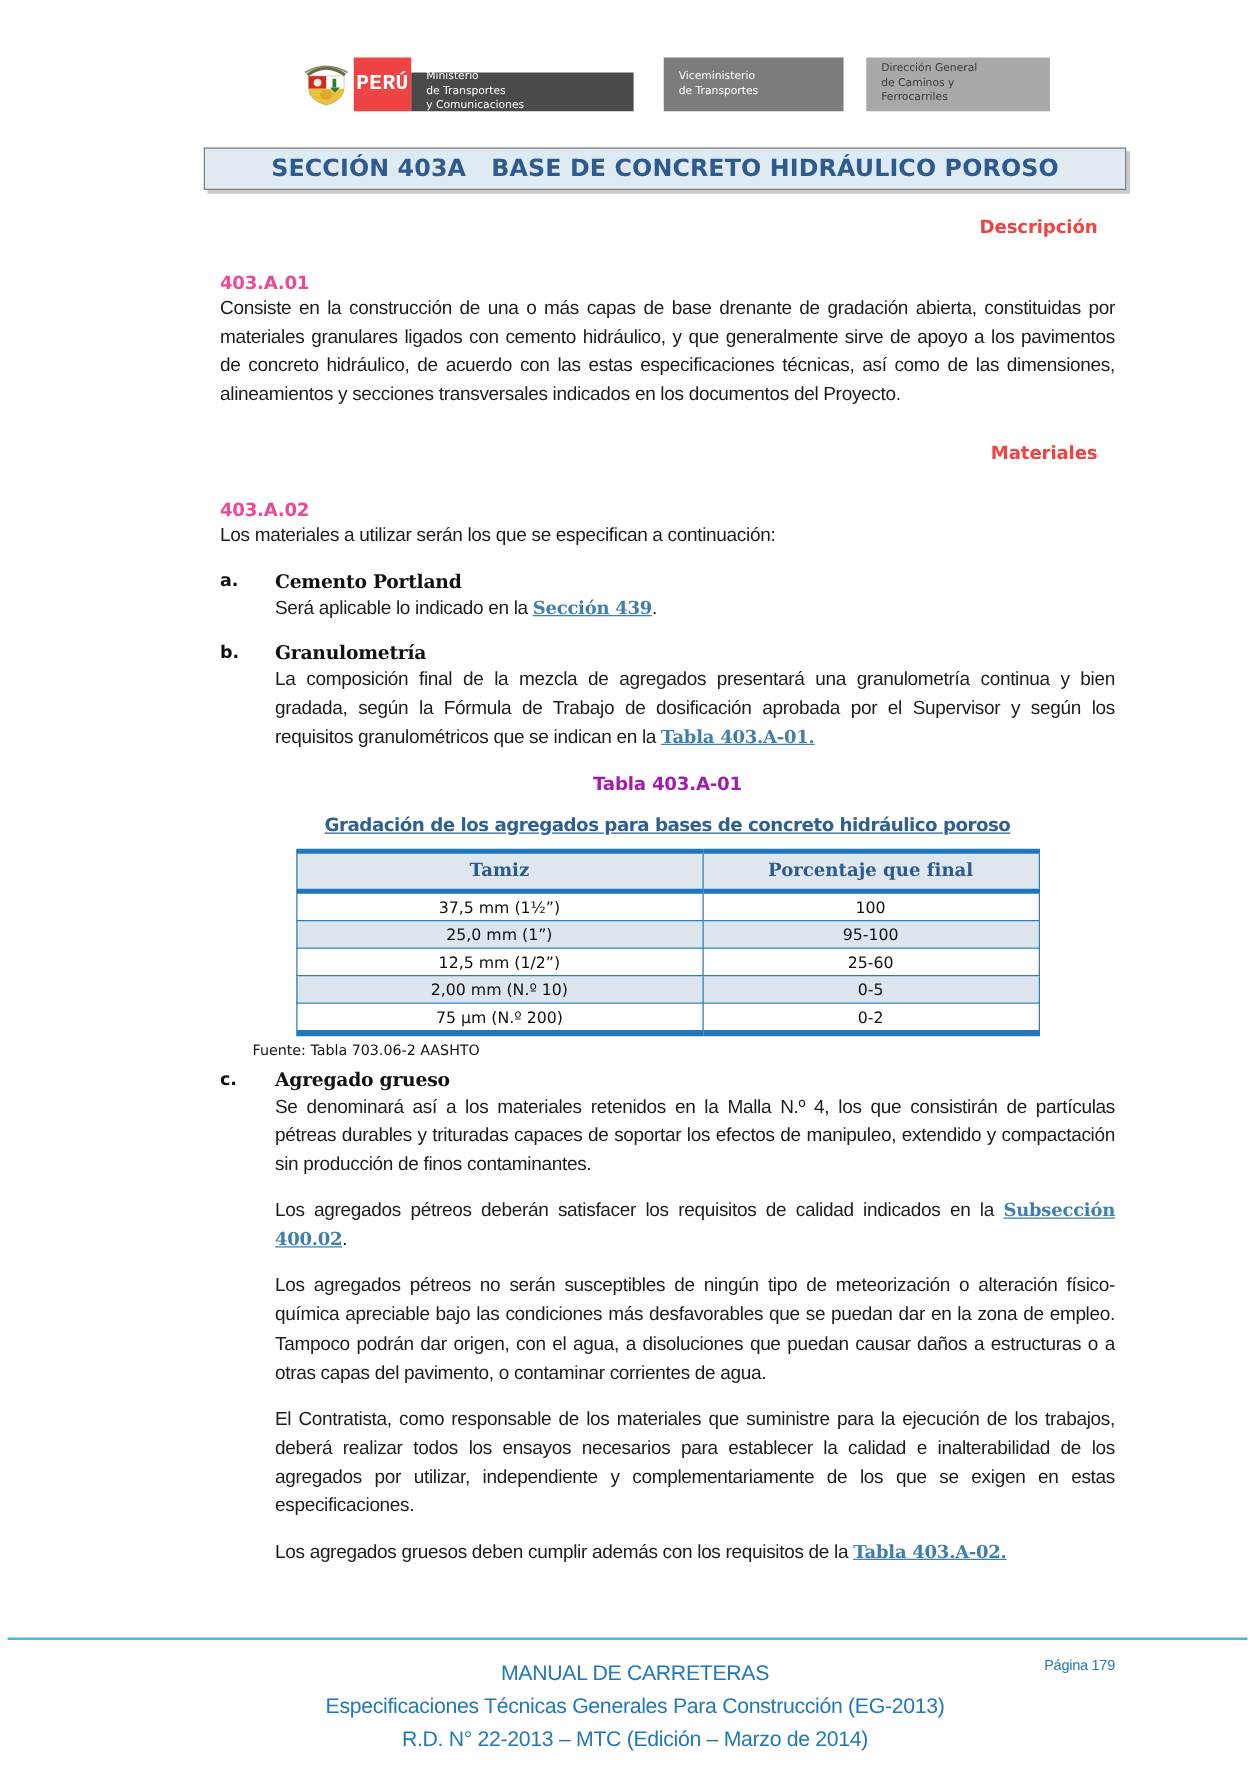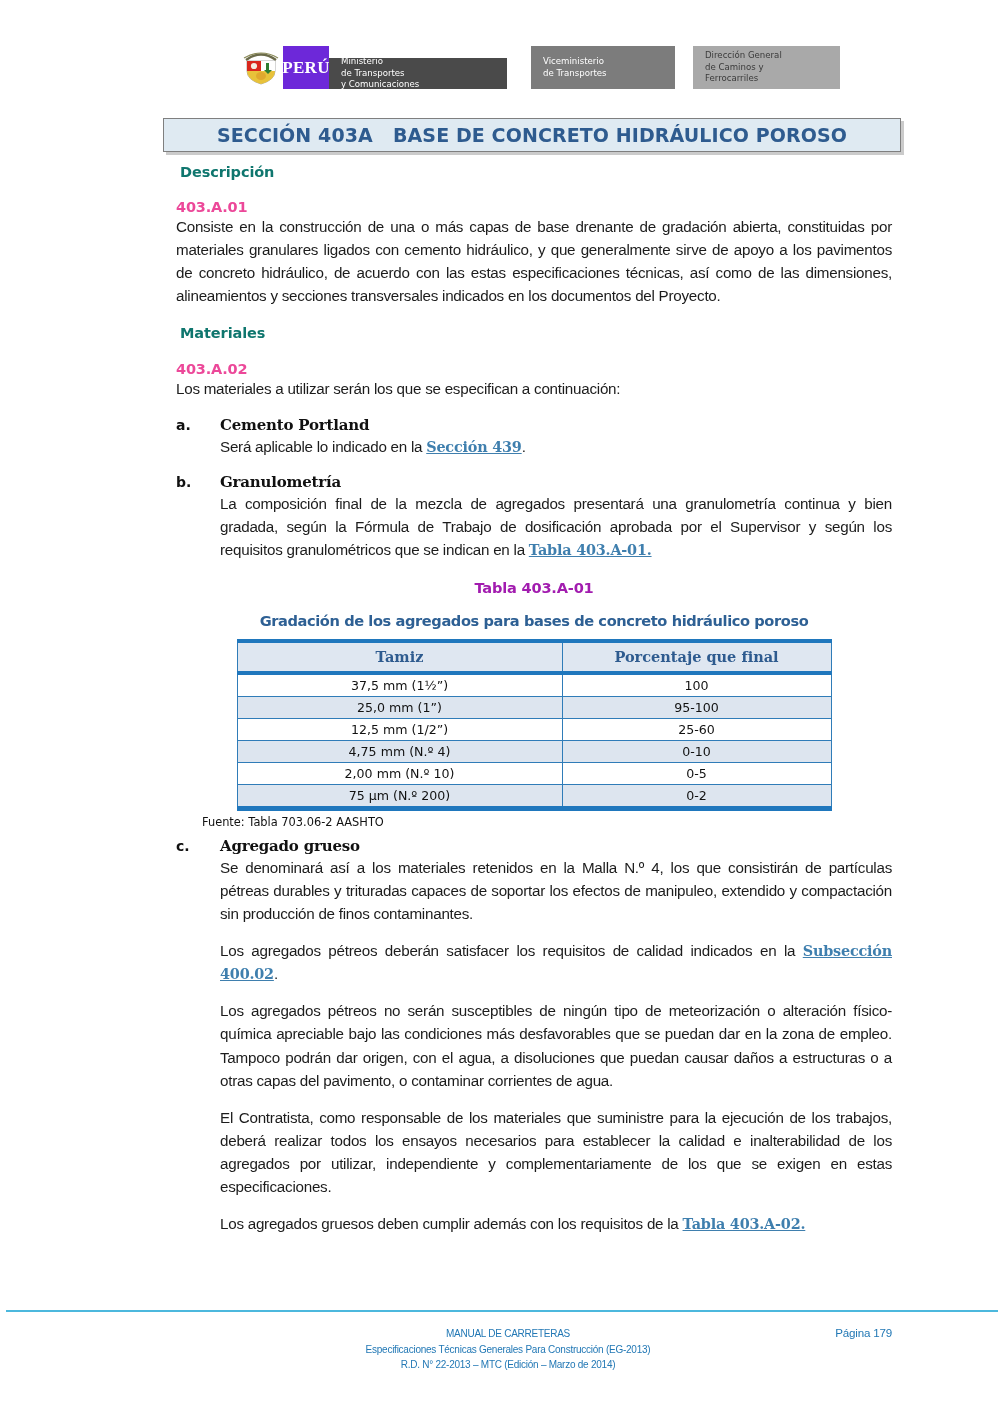--- a/index.html
+++ b/index.html
@@ -29,29 +29,29 @@
   .logo-shield {
     width: 45px;
     background: #ffffff;
     display: flex;
     align-items: center;
     justify-content: center;
   }
   .logo-shield svg { display: block; }
   .logo-peru {
     width: 46px;
-    background: #6d28d9;
+    background: #ef4444;
     color: #ffffff;
     font-weight: bold;
     font-size: 17px;
     letter-spacing: 0.3px;
     display: flex;
     align-items: center;
     justify-content: center;
-    font-family: Liberation Serif, serif;
+    font-family: Liberation Mono, monospace;
   }
   .logo-block {
     display: flex;
     flex-direction: column;
     justify-content: center;
     color: #ffffff;
     font-size: 8.6px;
     line-height: 1.32;
     padding: 0 10px 0 12px;
     font-family: "DejaVu Sans", sans-serif;
@@ -88,26 +88,26 @@
 
   
   .content {
     position: absolute;
     left: 176px;
     top: 160px;
     width: 716px;
   }
 
   h2.center-head {
-    margin: 4px;
-    text-align: left;
+    margin: 14px;
+    text-align: right;
     font-family: "DejaVu Sans", sans-serif;
     font-size: 14.5px;
     font-weight: bold;
-    color: #0f766e;
+    color: #ef4444;
     letter-spacing: -0.1px;
   }
   .sec-num {
     font-family: "DejaVu Sans", sans-serif;
     font-size: 14.5px;
     font-weight: bold;
     color: #ec4899;
     margin: 0;
     letter-spacing: -0.2px;
   }
@@ -164,20 +164,21 @@
     color: #a21caf;
     letter-spacing: -0.2px;
   }
   .table-subtitle {
     text-align: center;
     font-family: "DejaVu Sans", sans-serif;
     font-weight: bold;
     font-size: 14.6px;
     color: #2e6094;
     letter-spacing: -0.4px;
+    text-decoration: underline;
   }
   .grad-table {
     border-collapse: collapse;
     width: 594px;
     margin: 10px auto 0 auto;
     table-layout: fixed;
   }
   .grad-table th, .grad-table td {
     border: 1px solid #2f7cb8;
     text-align: center;
@@ -228,21 +229,21 @@
     top: 1320px;
     width: 1004px;
     height: 70px;
   }
   .footer-center {
     position: absolute;
     left: 12px; right: 0;
     top: 6px;
     text-align: center;
     font-family: "Liberation Sans", sans-serif;
-    font-size: 10px;
+    font-size: 17px;
     line-height: 1.55;
     color: #2278b5;
     letter-spacing: -0.25px;
   }
   .footer-page {
     position: absolute;
     right: 112px;
     top: 6px;
     font-family: "Liberation Sans", sans-serif;
     font-size: 11.6px;
@@ -347,24 +348,20 @@
         </tr>
       <tr>
           <td>25,0 mm (1”)</td>
           <td>95-100</td>
         </tr>
       <tr>
           <td>12,5 mm (1/2”)</td>
           <td>25-60</td>
         </tr>
       <tr>
-          <td>4,75 mm (N.º 4)</td>
-          <td>0-10</td>
-        </tr>
-      <tr>
           <td>2,00 mm (N.º 10)</td>
           <td>0-5</td>
         </tr>
       <tr>
           <td>75 µm (N.º 200)</td>
           <td>0-2</td>
         </tr>
     </tbody>
   </table>
 

